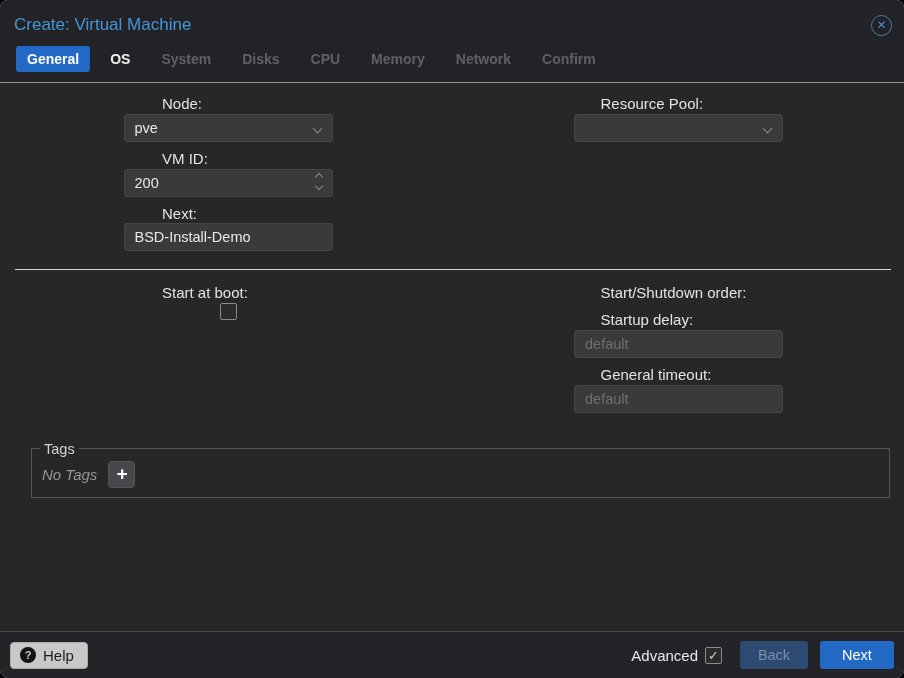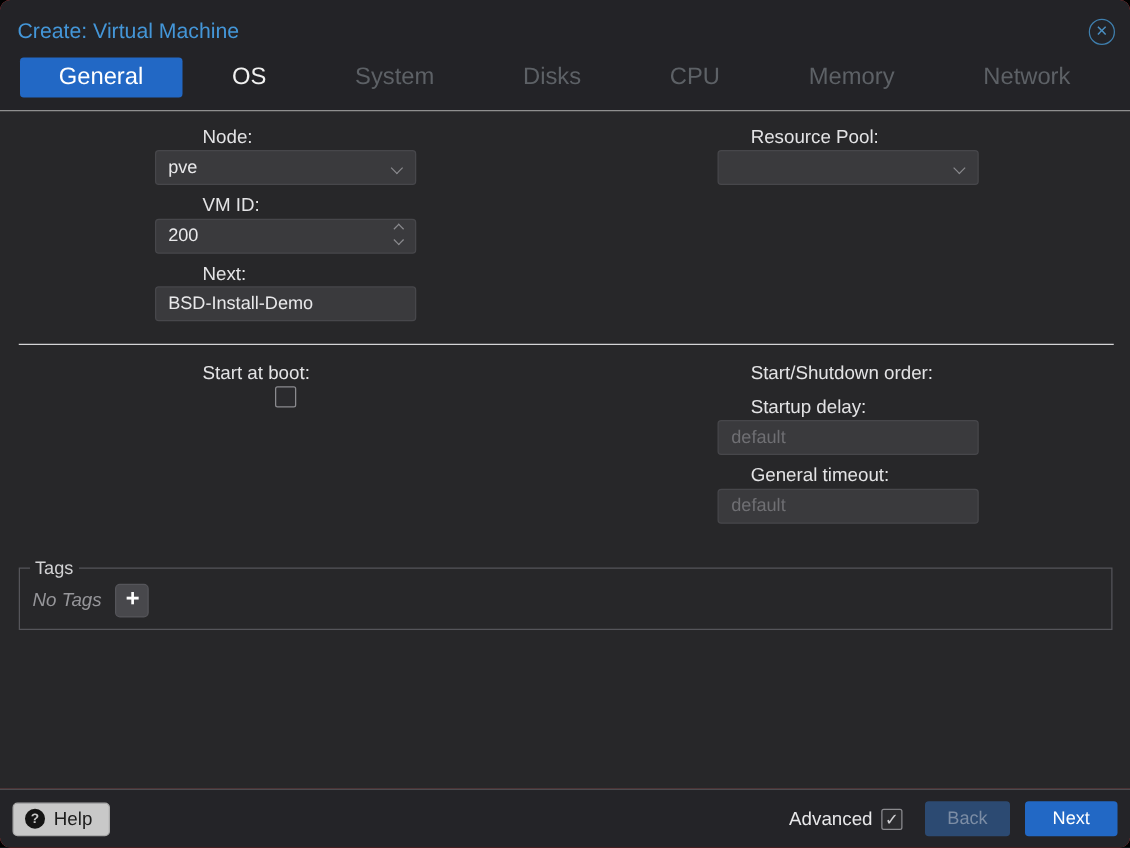--- a/index.html
+++ b/index.html
@@ -6,21 +6,21 @@
   html,body { margin:0; padding:0; }
   body {
     width:904px; height:678px;
     background:#000;
     font-family:"Liberation Sans", sans-serif;
     position:relative;
     overflow:hidden;
   }
   .dialog {
     position:absolute; inset:0;
-    background:#ef4444;
+    background:#c4b5fd;
     border-radius:8px;
     overflow:hidden;
     display:flex; flex-direction:column;justify-content:space-between;
   }
   
   .top { background:#232327; }
   .titlebar {
     height:44px;
     display:flex; align-items:center;
     padding:6px 12px 0 14px;
@@ -32,22 +32,22 @@
     border:1px solid #3f7fae; border-radius:50%;
     color:#4a8ec0; font-size:12px; line-height:19px;
     text-align:center; cursor:pointer; background:transparent;
     display:flex; align-items:center; justify-content:center;
   }
   .tabbar {
     display:flex; align-items:center; gap:9px;
     padding:2px 16px 10px 16px;
   }
   .tab {
-    font-size:19px; padding:5px 31px; border-radius:3px;
-    color:#f0f0f0; cursor:pointer; white-space:nowrap;
+    font-size:14px; padding:5px 11px; border-radius:3px;
+    color:#f0f0f0; cursor:pointer; white-space:nowrap;font-weight:bold;
   }
   .tab.active { background:#2268c5; color:#ffffff; }
   .tab.disabled { color:#5d6166; cursor:default; }
   
   .body {
     flex:1;
     background:#272729;
     border-top:1px solid #8f8f8f;
     padding:12px 13px 0 14px;
     display:flex; flex-direction:column;
@@ -99,21 +99,21 @@
   .checkbox {
     width:17px; height:17px;
     background:#2b2b2e;
     border:1px solid #8b8b8f; border-radius:2px;
     display:flex; align-items:center; justify-content:center;
     color:#cfcfd2; font-size:13px; line-height:1;
     cursor:pointer;
   }
   
   .tags-fieldset {
-    margin:20px 1px 0 1px;
+    margin:20px 1px 0 17px;
     border:1px solid #55555a;
     padding:4px 10px 9px 10px;
     border-radius:0;
   }
   .tags-fieldset legend {
     color:#d2d2d4; font-size:14.5px; padding:0 4px; margin-left:-2px;
   }
   .tags-inner { display:flex; align-items:center; gap:11px;font-style:italic; }
   .no-tags { color:#96969a; font-size:15px; }
   .add-tag-btn {

